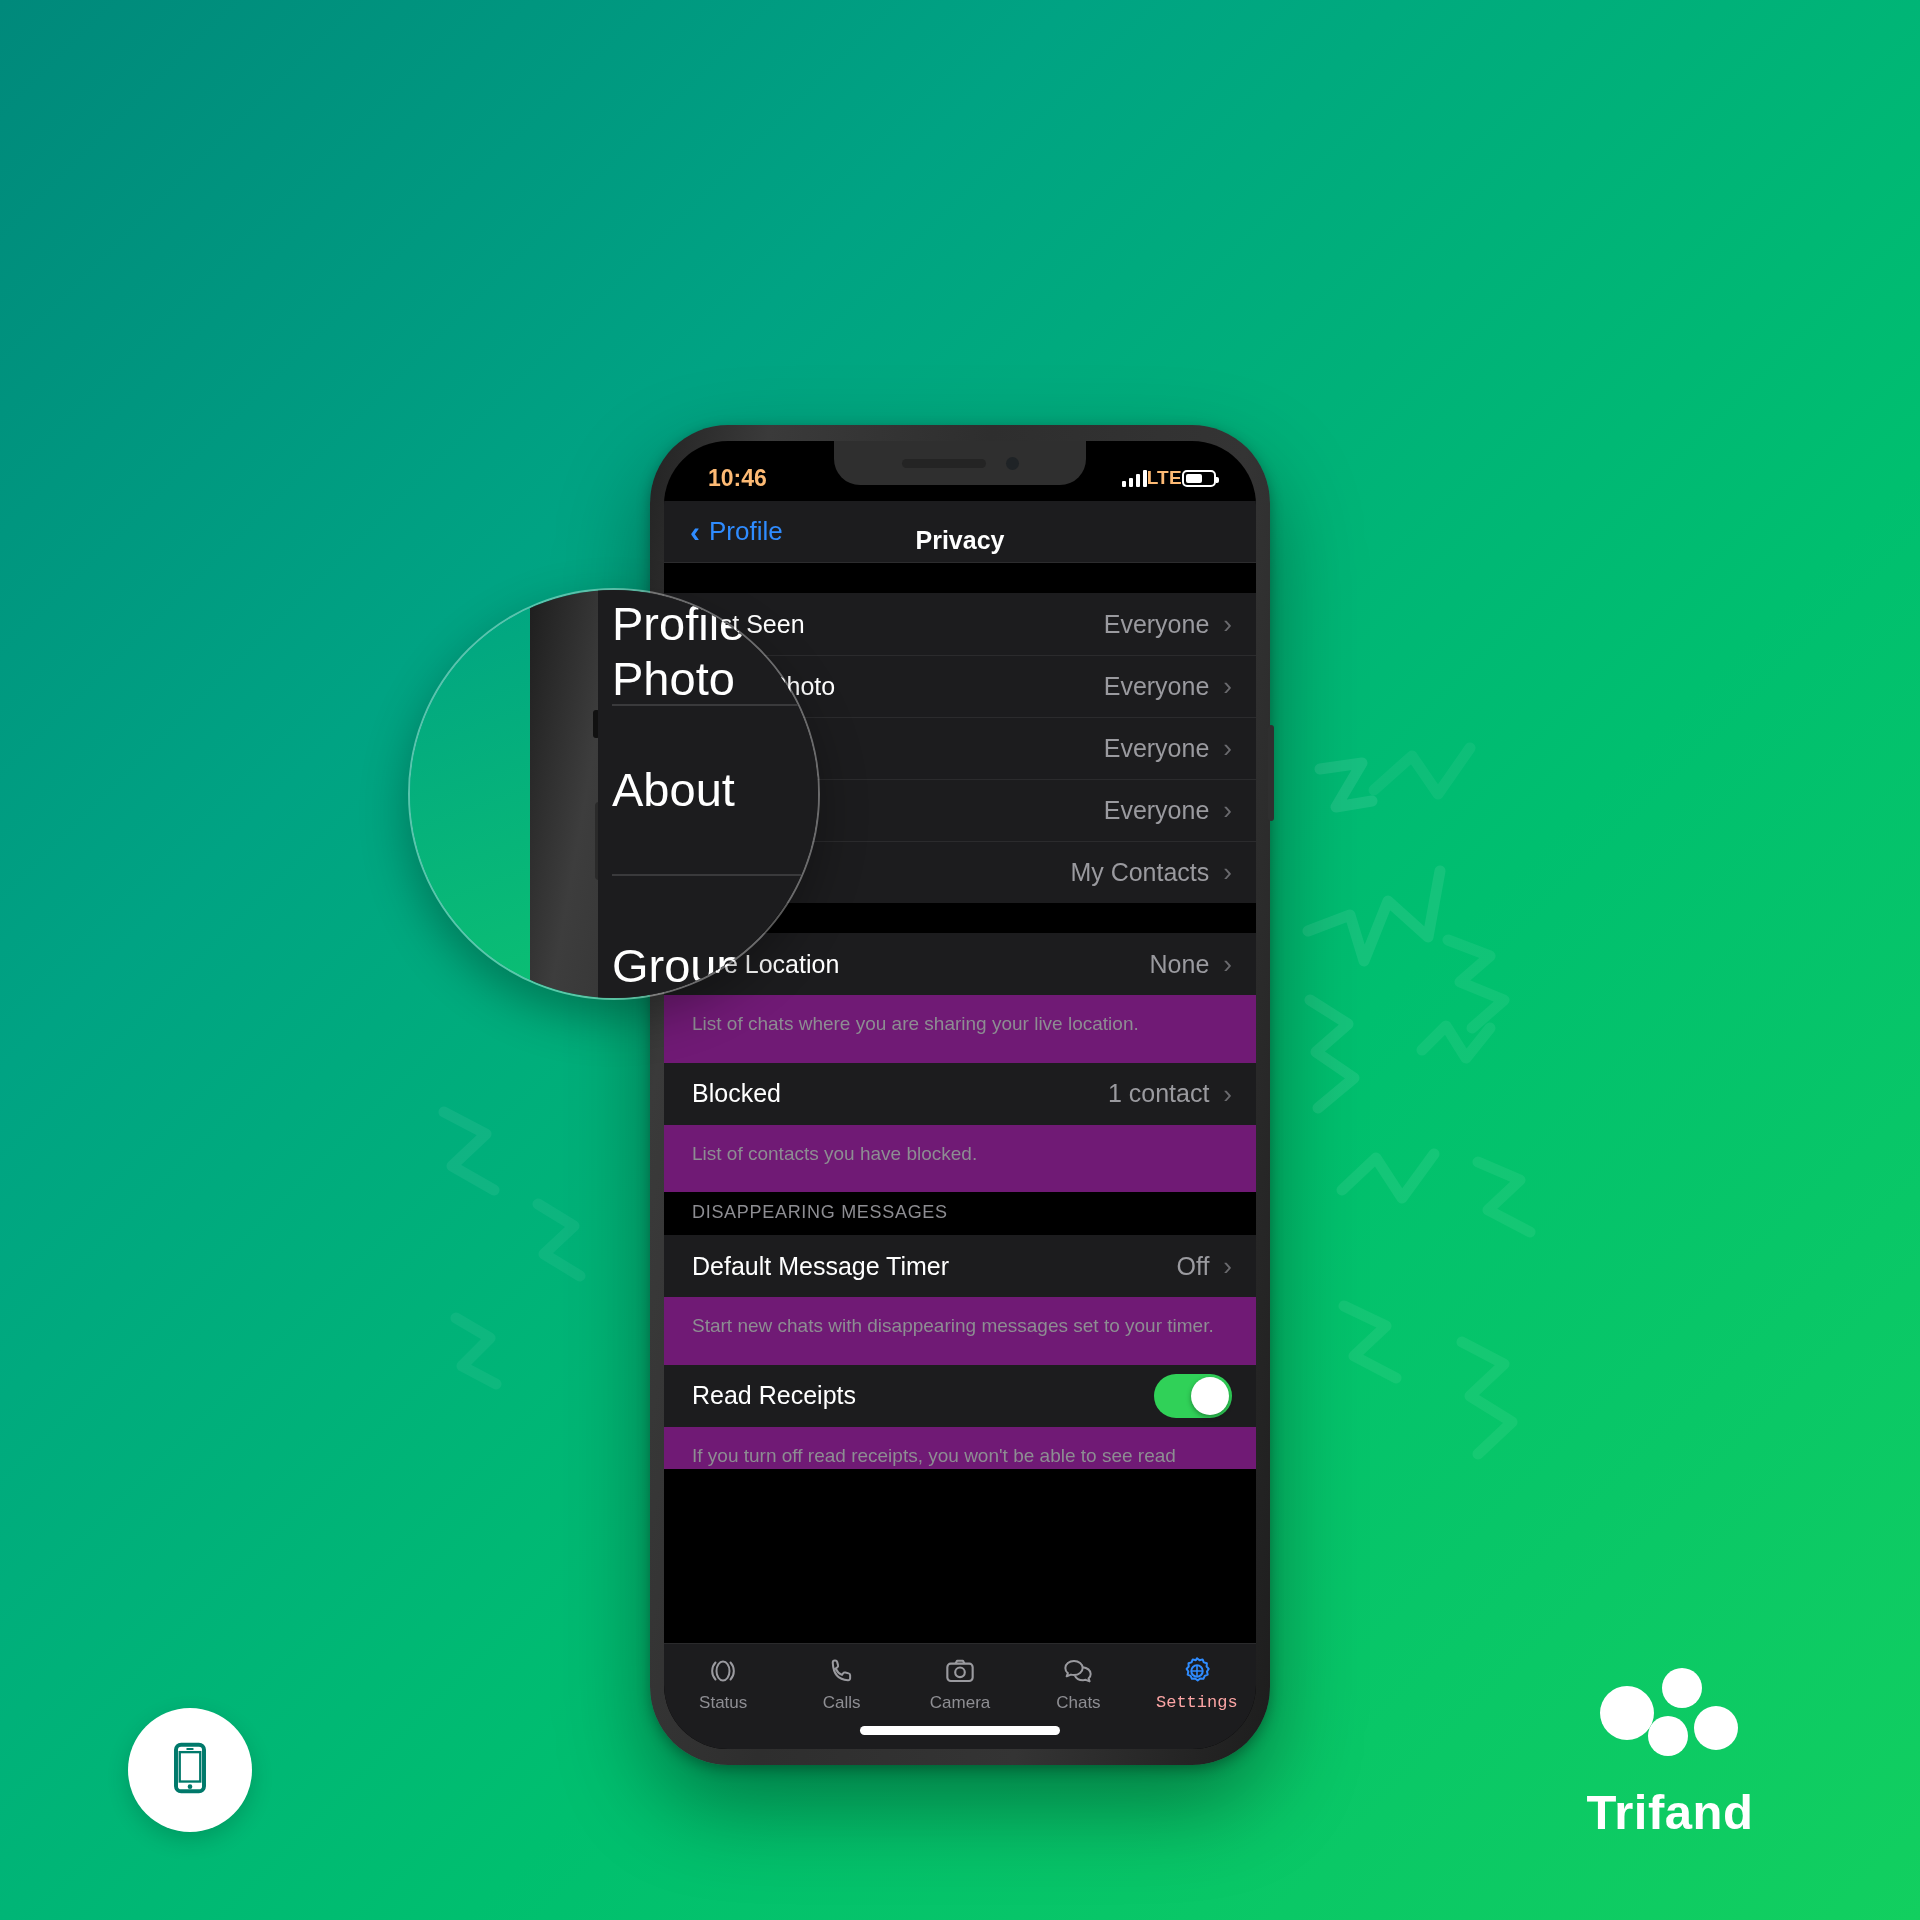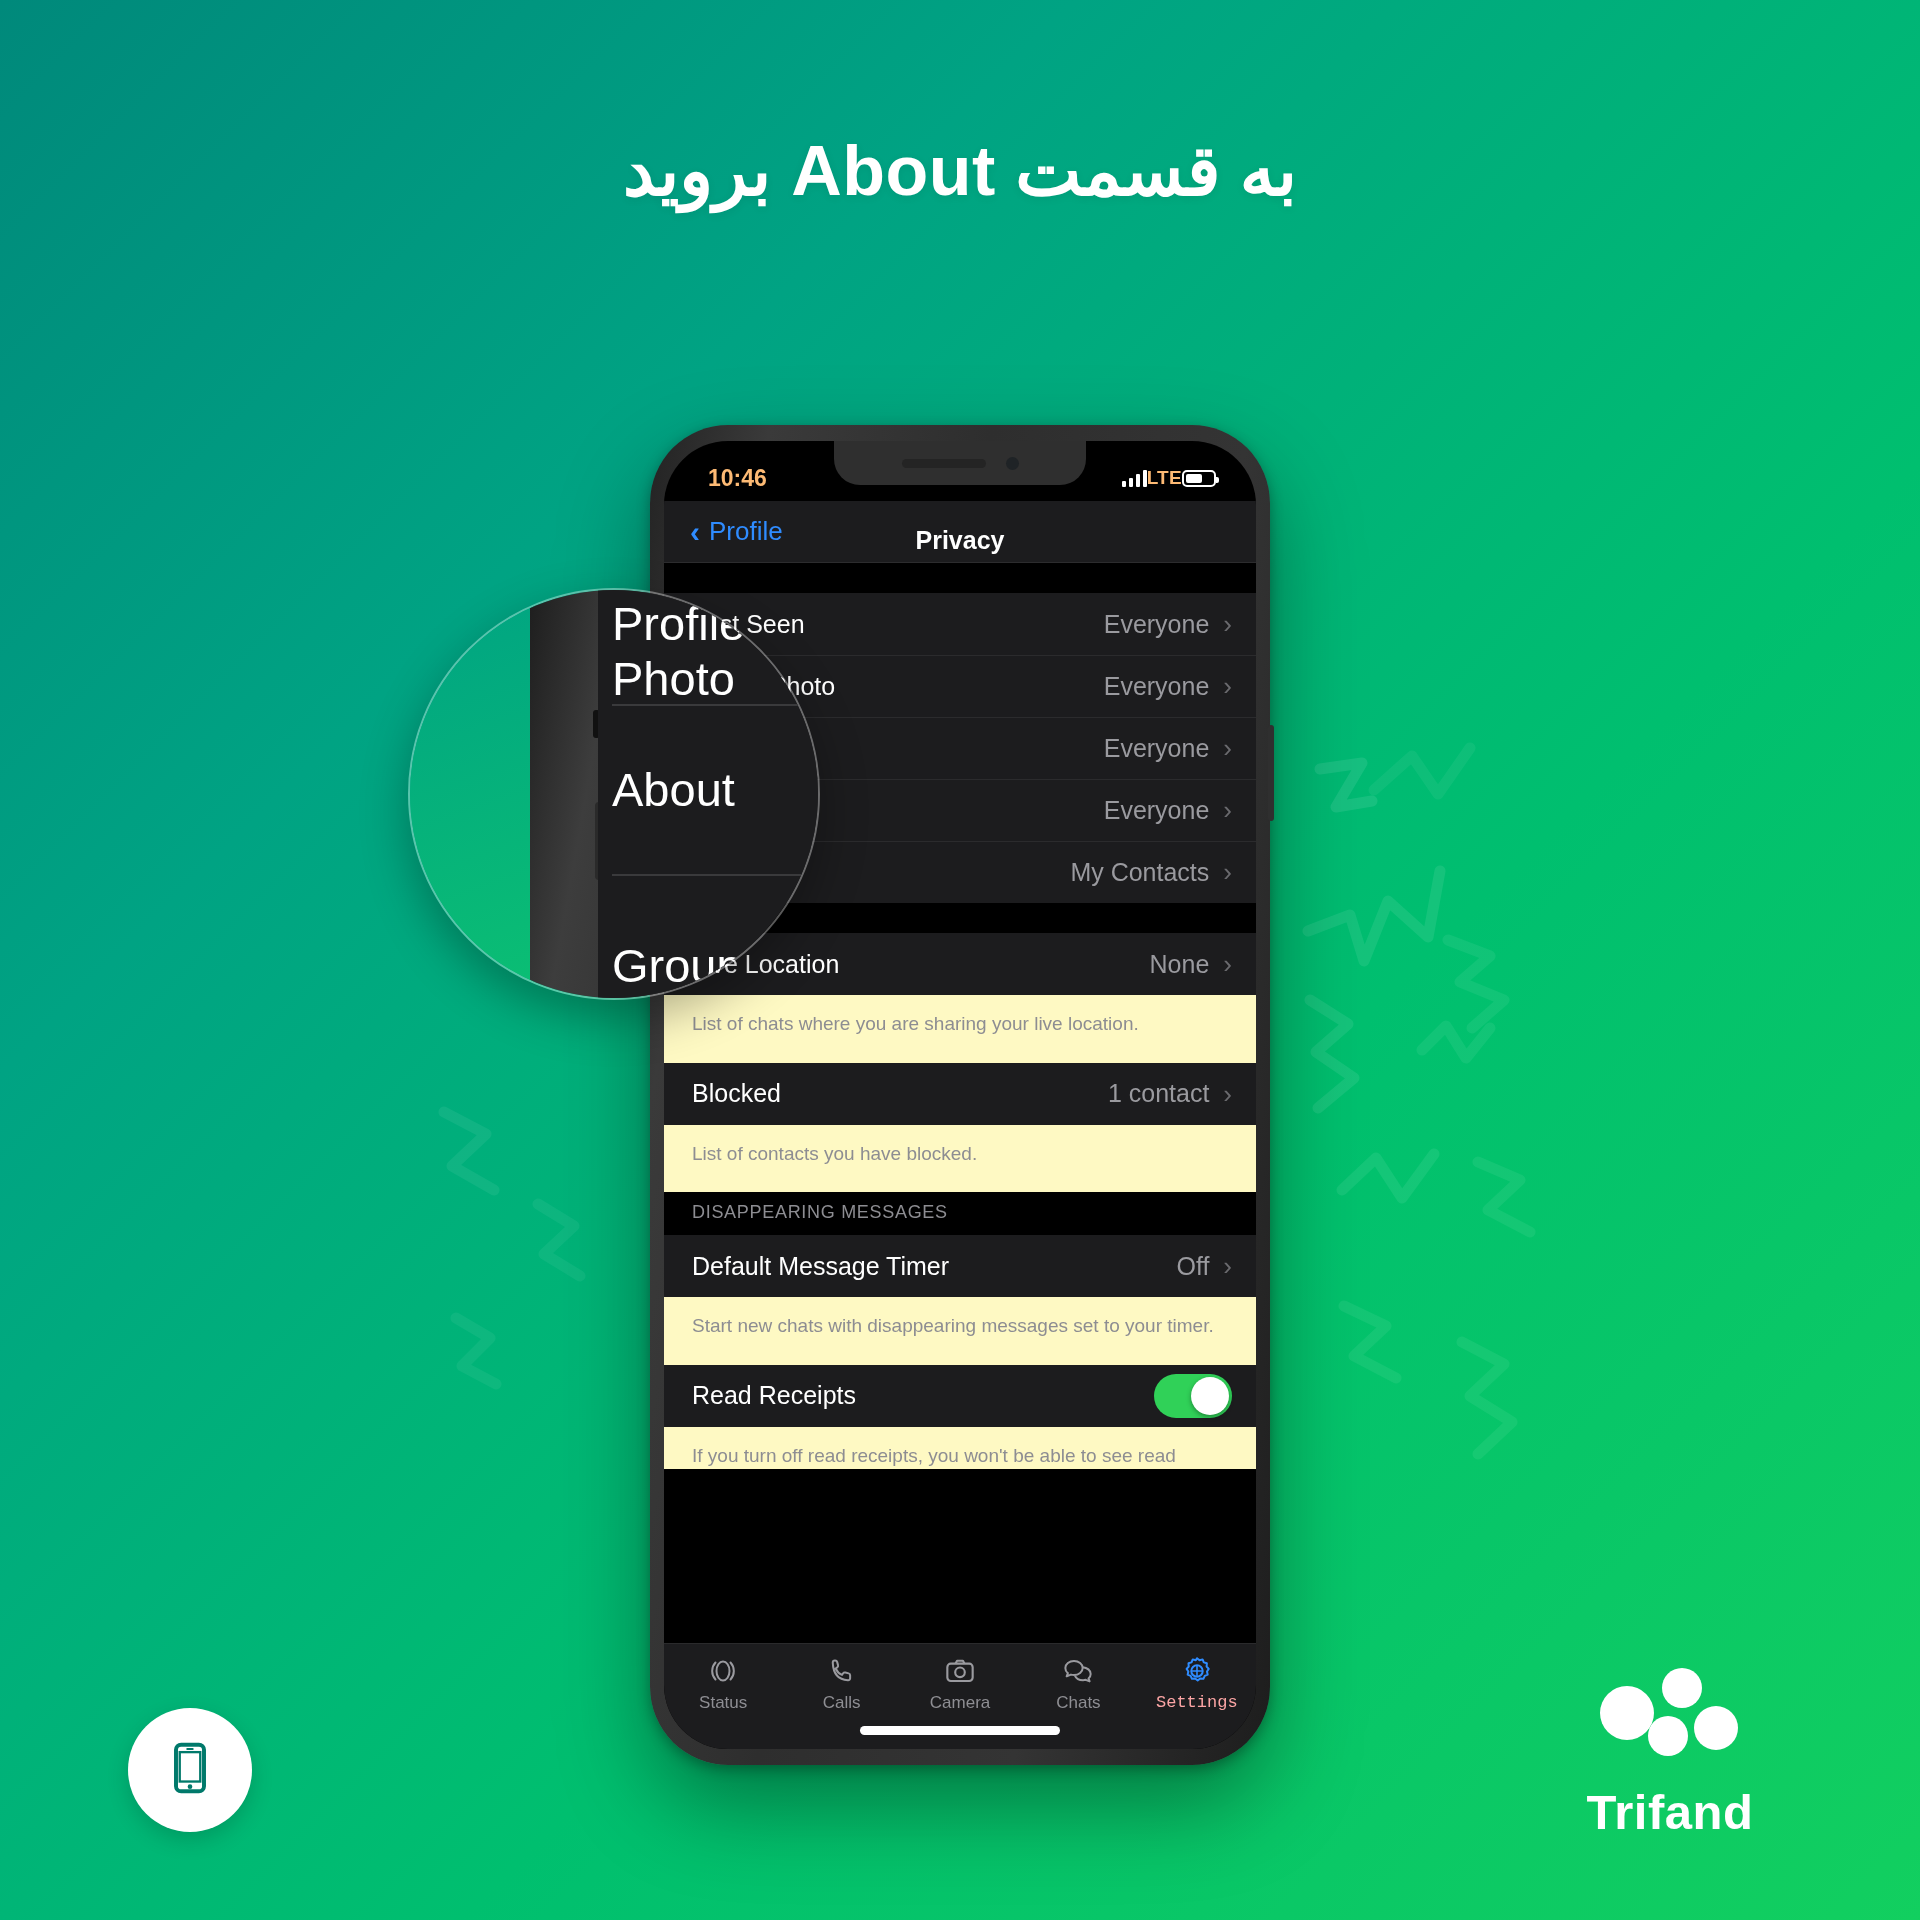--- a/index.html
+++ b/index.html
@@ -109,21 +109,21 @@
     padding: 0 24px 0 28px; height:62px; cursor:pointer;
     position:relative;
   }
   .row + .row::before{
     content:""; position:absolute; left:28px; right:0; top:0; height:1px; background:#2b2b2d;
   }
   .row .label{ color:#fff; font-size:25px; flex:1; }
   .row .value{ color:#9a9a9f; font-size:25px; margin-right:14px; }
   .row .chev{ color:#6a6a6e; font-size:26px; line-height:1; }
   .note{
-    background:#fef9c3; color:#8d8d92; font-size:19px;
+    background:#701a75; color:#8d8d92; font-size:19px;
     padding: 16px 28px 26px 28px; line-height:1.35;
   }
   .section-head{
     background:#000; color:#8d8d92; font-size:18px; letter-spacing:.7px;
     padding: 10px 28px 12px 28px;
   }
   .toggle{
     width:78px; height:44px; border-radius:22px; background:#30d158;
     position:relative; flex:none; cursor:pointer;
   }
@@ -258,21 +258,20 @@
     <svg width="120" height="110" viewBox="0 0 120 110">
         <polyline points="16,18 50,38 22,66 56,84" fill="none" stroke="#ffffff" stroke-width="11" stroke-linecap="round" stroke-linejoin="round" opacity=".3"></polyline>
       </svg>
   </div>
   <div class="zz" style="left:1360px; top:690px;">
     <svg width="150" height="130" viewBox="0 0 150 130">
         <polyline points="14,100 52,66 78,104 110,58" fill="none" stroke="#ffffff" stroke-width="11" stroke-linecap="round" stroke-linejoin="round" opacity=".3"></polyline>
       </svg>
   </div>
 
-  <div id="headline">به قسمت About بروید</div>
 
   <div id="phone">
     <div id="screen">
 
       <div id="notch">
         <span class="speaker"></span>
         <span class="cam"></span>
       </div>
 
       <div id="statusbar">

